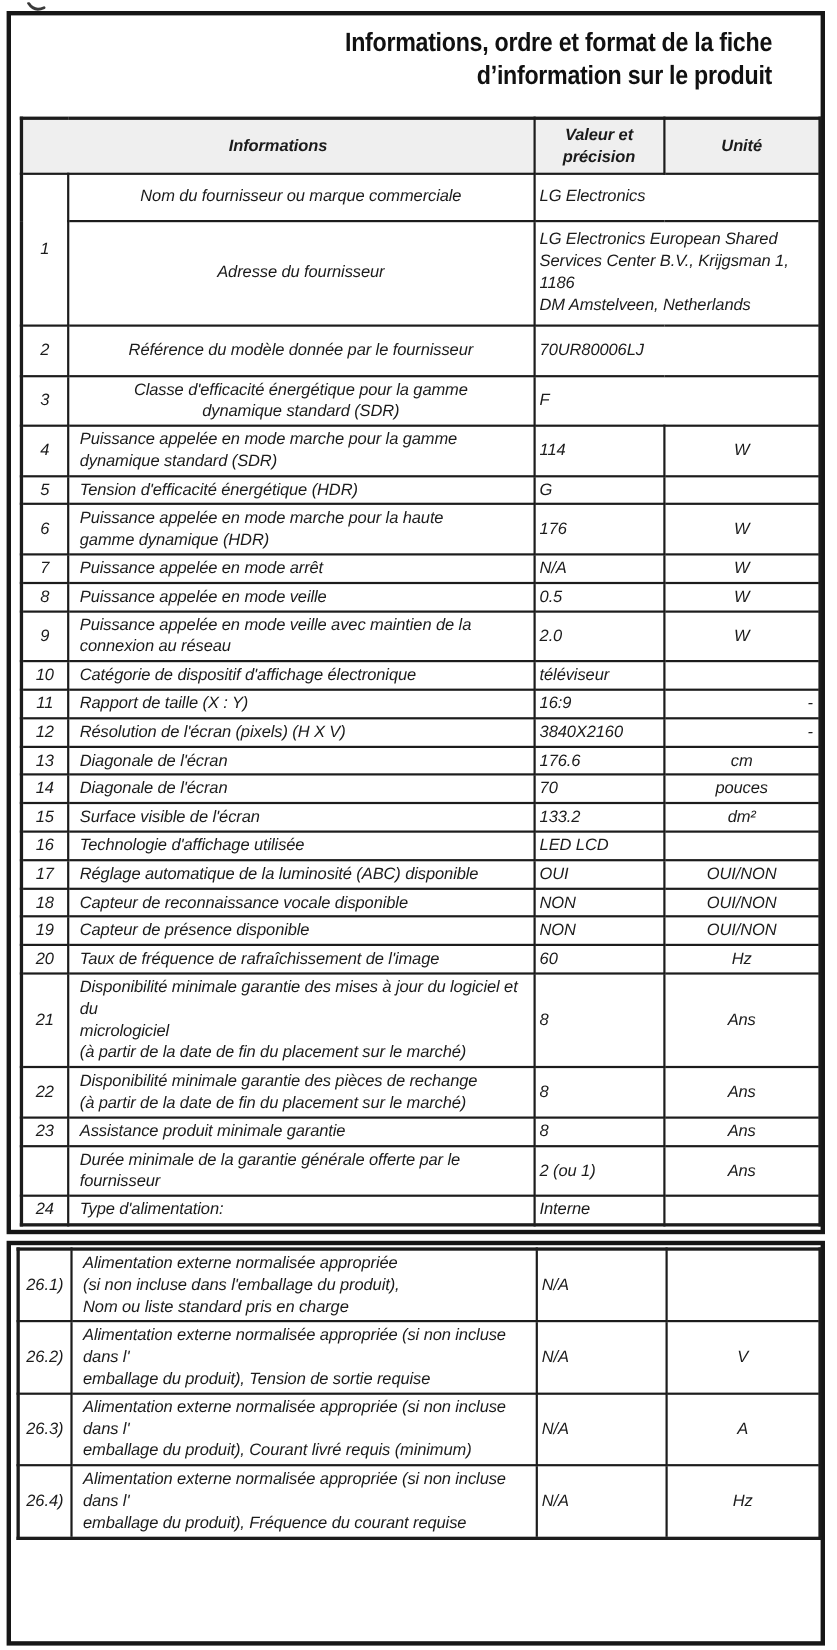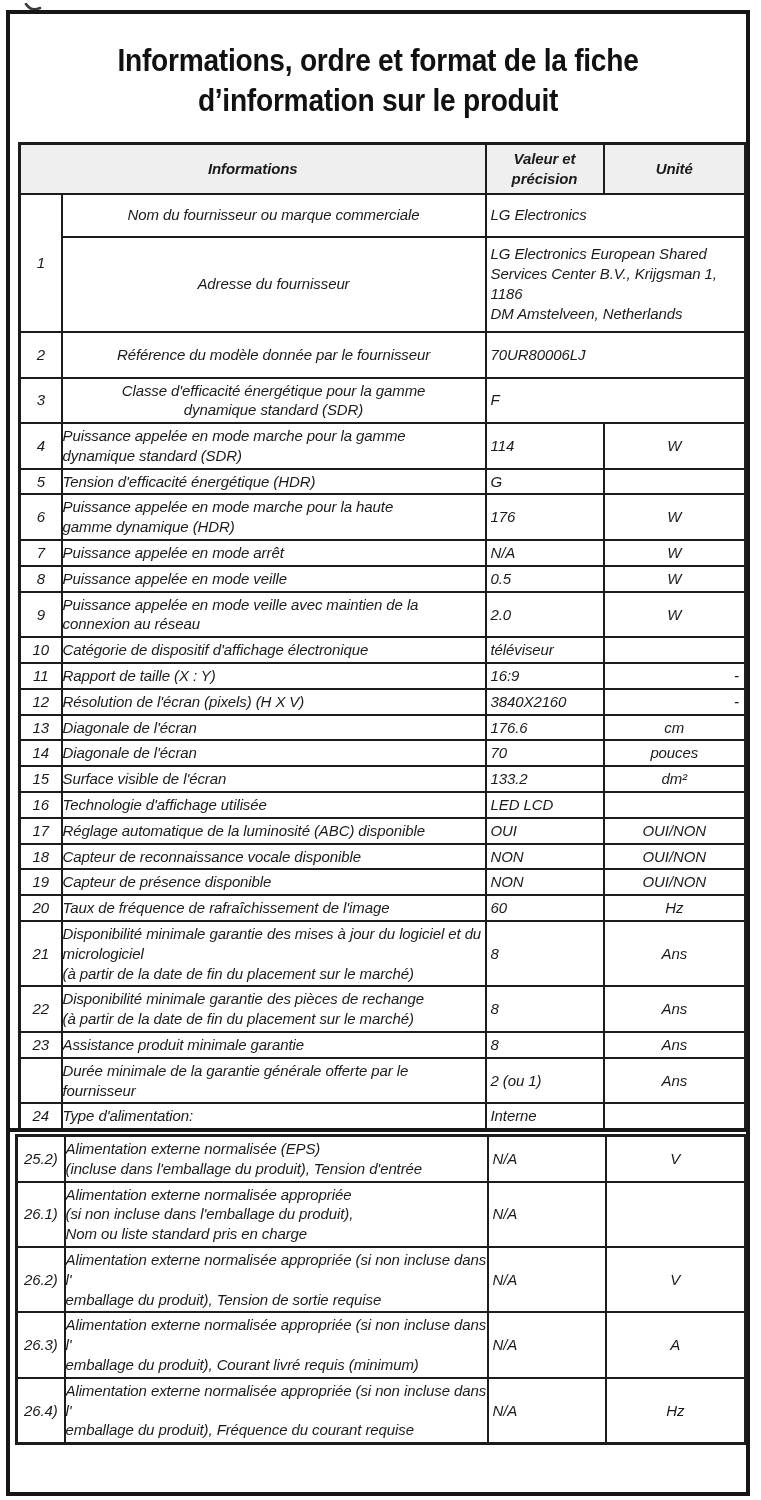--- a/index.html
+++ b/index.html
@@ -9,41 +9,41 @@
     font-family:"Liberation Sans", sans-serif;
   }
   .artifact { position:absolute; left:24px; top:-2px; }
   .page {
     position:absolute; left:6px; width:744px; box-sizing:border-box;
     border:4px solid #161616; background:#fff;
   }
   .page1 { top:10px; min-height:1112px; padding-bottom:2px; }
   .page2 { top:1128px; min-height:368px; padding:1px 0 14px 0; }
   .title {
-    margin:26px 0 22px 0; text-align:center;
-    font-size:32px; font-weight:bold; letter-spacing:-0.3px; line-height:1.25;
+    margin:10px 0 22px 0; text-align:right;
+    font-size:24px; font-weight:bold; letter-spacing:-0.3px; line-height:1.25;
     color:#111;
   }
   .title .tline { display:block; transform:scaleX(0.88); transform-origin:50% 50%; white-space:nowrap; }
   table.sheet {
     border-collapse:collapse; table-layout:fixed;
     margin-left:8px; width:726px;
     font-size:15px; line-height:1.32; letter-spacing:-0.1px;
     border:3px solid #1c1c1c;
     font-style:italic;
   }
   table.sheet.t2 { margin-left:5px; width:729px; margin-top:1px; }
   .sheet th, .sheet td { border:2px solid #1c1c1c; padding:2px 4px; vertical-align:middle; }
   .sheet thead tr { height:50px; }
   .sheet th {
     background:#efefef; font-weight:bold; text-align:center; white-space:pre-line;
     font-size:15px;
   }
   td.num   { text-align:center; padding:2px 2px; }
-  td.label { text-align:left; padding:2px 0; white-space:pre-line; }
+  td.label { text-align:left; padding:2px 10px; white-space:pre-line; }
   td.label.center { text-align:center; }
   td.value { text-align:left; white-space:pre-line; }
   td.unit  { text-align:center; }
   td.unit.right { text-align:right; padding-right:5px; }
 </style>
 </head>
 <body>
 
 <div class="artifact">
   <svg width="22" height="9" viewBox="0 0 22 9">
@@ -240,27 +240,20 @@
 <div class="page page2">
   <table class="sheet t2">
     <colgroup>
       <col style="width:48px">
         <col style="width:423px">
         <col style="width:118px">
         <col style="width:140px">
     </colgroup>
     <tbody id="t2-body">
         <tr>
-          <td class="num">25.2)</td>
-          <td class="label">Alimentation externe normalisée (EPS)
-(incluse dans l'emballage du produit), Tension d'entrée</td>
-          <td class="value">N/A</td>
-          <td class="unit">V</td>
-        </tr>
-        <tr>
           <td class="num">26.1)</td>
           <td class="label">Alimentation externe normalisée appropriée
 (si non incluse dans l'emballage du produit),
 Nom ou liste standard pris en charge</td>
           <td class="value">N/A</td>
           <td class="unit"></td>
         </tr>
         <tr>
           <td class="num">26.2)</td>
           <td class="label">Alimentation externe normalisée appropriée (si non incluse dans l'

